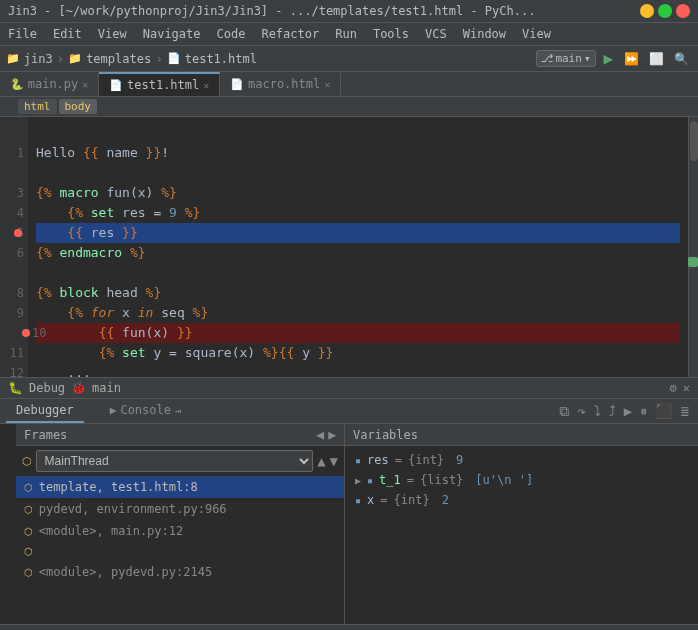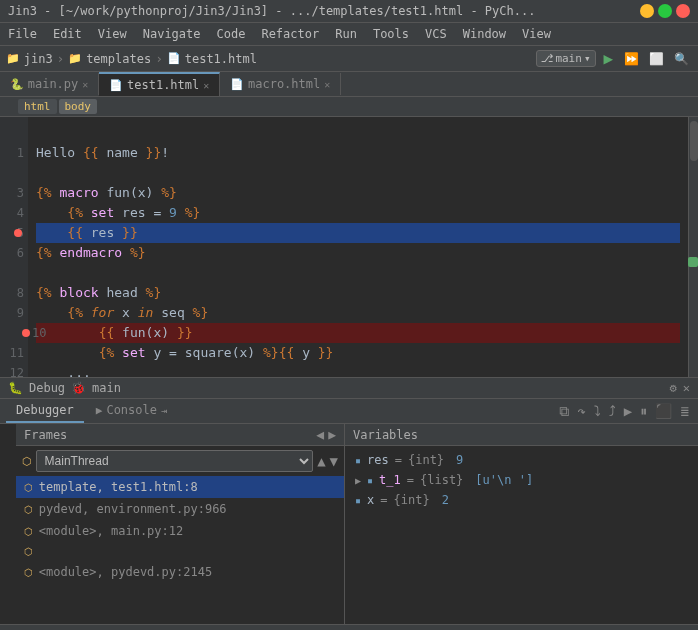--- a/index.html
+++ b/index.html
@@ -40,33 +40,33 @@
     .tag-badge.active { background: #5a5e61; }
 
     
     #editor { background: #2b2b2b; flex: 1; overflow: hidden; position: relative; height: 260px; display: flex; }
     #gutter { width: 28px; background: #313335; color: #606366; font-size: 12px; text-align: right; padding-top: 6px; padding-right: 4px; line-height: 20px; position: relative; flex-shrink: 0; }
     .gutter-dot { width: 8px; height: 8px; background: #ff5f57; border-radius: 50%; position: absolute; right: 2px; display: inline-block; }
     #code-area { flex: 1; overflow: hidden; padding: 6px 8px; line-height: 20px; font-size: 13px; }
     .code-line { height: 20px; white-space: pre; display: flex; align-items: center; }
     .code-line.highlighted { background: #214283; }
     .code-line.breakpoint-line { background: #5c1a1a; }
-    .kw { color: #f0abfc; }
+    .kw { color: #86efac; }
     .kw2 { color: #cc7832; font-style: italic; }
     .num { color: #6897bb; }
     .var { color: #a9b7c6; }
     .jinja-tag { color: #cc7832; }
 
     
     #debug-header { background: #3c3f41; padding: 3px 8px; display: flex; align-items: center; gap: 6px; border-bottom: 1px solid #555; border-top: 1px solid #555; }
     .debug-label { color: #aaa; font-size: 12px; }
     .debug-icon { font-size: 12px; color: #d0a85c; }
 
     
-    #debug-tabs { background: #3c3f41; display: flex; align-items: center; padding: 0 6px; border-bottom: 1px solid #555; gap: 2px; }
+    #debug-tabs { background: #3c3f41; display: flex; align-items: center; padding: 0 6px; border-bottom: 1px solid #555; gap: 16px; }
     .debug-tab { padding: 4px 10px; font-size: 12px; color: #888; cursor: pointer; border-bottom: 2px solid transparent; display: flex; align-items: center; gap: 4px; }
     .debug-tab.active { color: #bbbbbb; border-bottom: 2px solid #6897bb; }
     .debug-toolbar { margin-left: auto; display: flex; gap: 2px; }
     .debug-toolbar-btn { color: #888; font-size: 14px; cursor: pointer; padding: 0 3px; }
 
     
     #debug-content { display: flex; height: 200px; background: #2b2b2b; }
     #frames-panel { width: 345px; border-right: 1px solid #555; display: flex; flex-direction: column; padding-left: 16px; }
     #frames-header { background: #3c3f41; padding: 3px 8px; display: flex; align-items: center; justify-content: space-between; border-bottom: 1px solid #555; }
     #frames-header-title { color: #aaa; font-size: 12px; }
@@ -283,21 +283,21 @@
         <span class="var-icon">▪</span>
         <span style="color:#a9b7c6;">res</span>
         <span style="color:#888;"> = </span>
         <span style="color:#888;">{int}</span>
         <span> </span>
         <span style="color:#6897bb;">9</span>
       </div>
       <div class="var-item">
         <span class="var-expand">▶</span>
         <span class="var-icon">▪</span>
-        <span style="color:#f0abfc;">t_1</span>
+        <span style="color:#86efac;">t_1</span>
         <span style="color:#888;"> = </span>
         <span style="color:#888;">{list}</span>
         <span> </span>
         <span style="color:#6897bb;">[u'\n  ']</span>
       </div>
       <div class="var-item">
         <span class="var-icon">▪</span>
         <span style="color:#a9b7c6;">x</span>
         <span style="color:#888;"> = </span>
         <span style="color:#888;">{int}</span>

